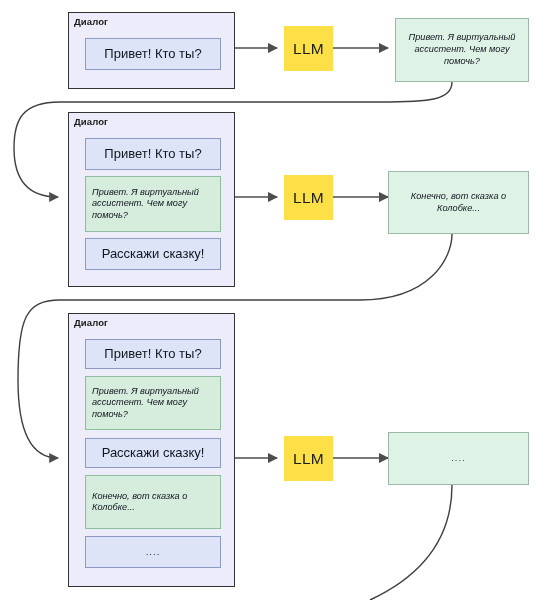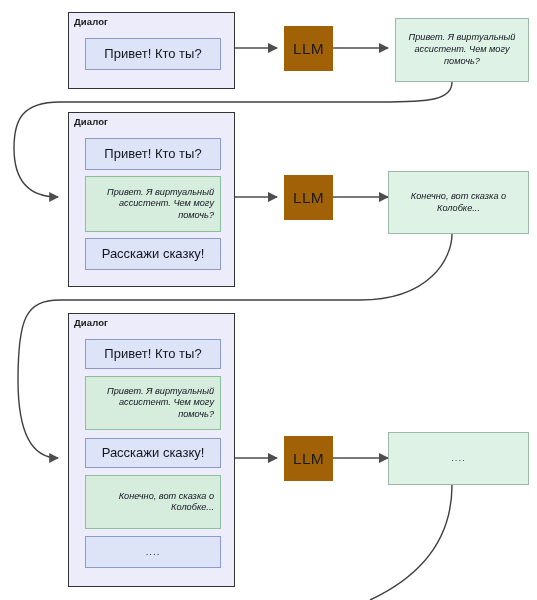--- a/index.html
+++ b/index.html
@@ -4,25 +4,25 @@
 <style>
   html,body{margin:0;padding:0;background:#ffffff;}
   body{width:537px;height:600px;overflow:hidden;font-family:"Liberation Sans",sans-serif;}
   #canvas{position:relative;width:497px;height:600px;background:#ffffff;}
 
   svg.links{position:absolute;left:0;top:0;width:537px;height:600px;overflow:visible;pointer-events:none;}
 
   .dialog-box{position:absolute;background:#ececfa;border:1.6px solid #333333;box-sizing:border-box;}
   .dialog-title{position:absolute;left:5px;top:3px;font-size:9.5px;font-weight:bold;color:#1a1a1a;letter-spacing:0.1px;}
 
-  .msg{position:absolute;box-sizing:border-box;display:flex;align-items:center;justify-content:center;text-align:right;line-height:1.25;}
+  .msg{position:absolute;box-sizing:border-box;display:flex;align-items:center;justify-content:center;text-align:left;line-height:1.25;}
   .msg.user{background:#dde4f7;border:1.2px solid #8d9bc4;color:#11161f;}
   .msg.bot{background:#d6ecdd;border:1.2px solid #8dbf9e;color:#11161f;}
 
-  .llm{position:absolute;background:#a16207;display:flex;align-items:center;justify-content:center;color:#1c1c1c;font-size:15.5px;letter-spacing:0.3px;text-align:center;}
+  .llm{position:absolute;background:#fde047;display:flex;align-items:center;justify-content:center;color:#1c1c1c;font-size:15.5px;letter-spacing:0.3px;text-align:center;}
 
   .outbox{position:absolute;background:#dff2e6;border:1.3px solid #9db8a6;box-sizing:border-box;display:flex;align-items:center;justify-content:center;text-align:center;line-height:1.3;color:#11161f;}
 
   .t-lg{font-size:13px;}
   .t-sm{font-size:9.2px;font-style:italic;}
   .dots{font-size:9.5px;letter-spacing:1px;color:#3a3a5a;}
 </style>
 </head>
 <body>
 

